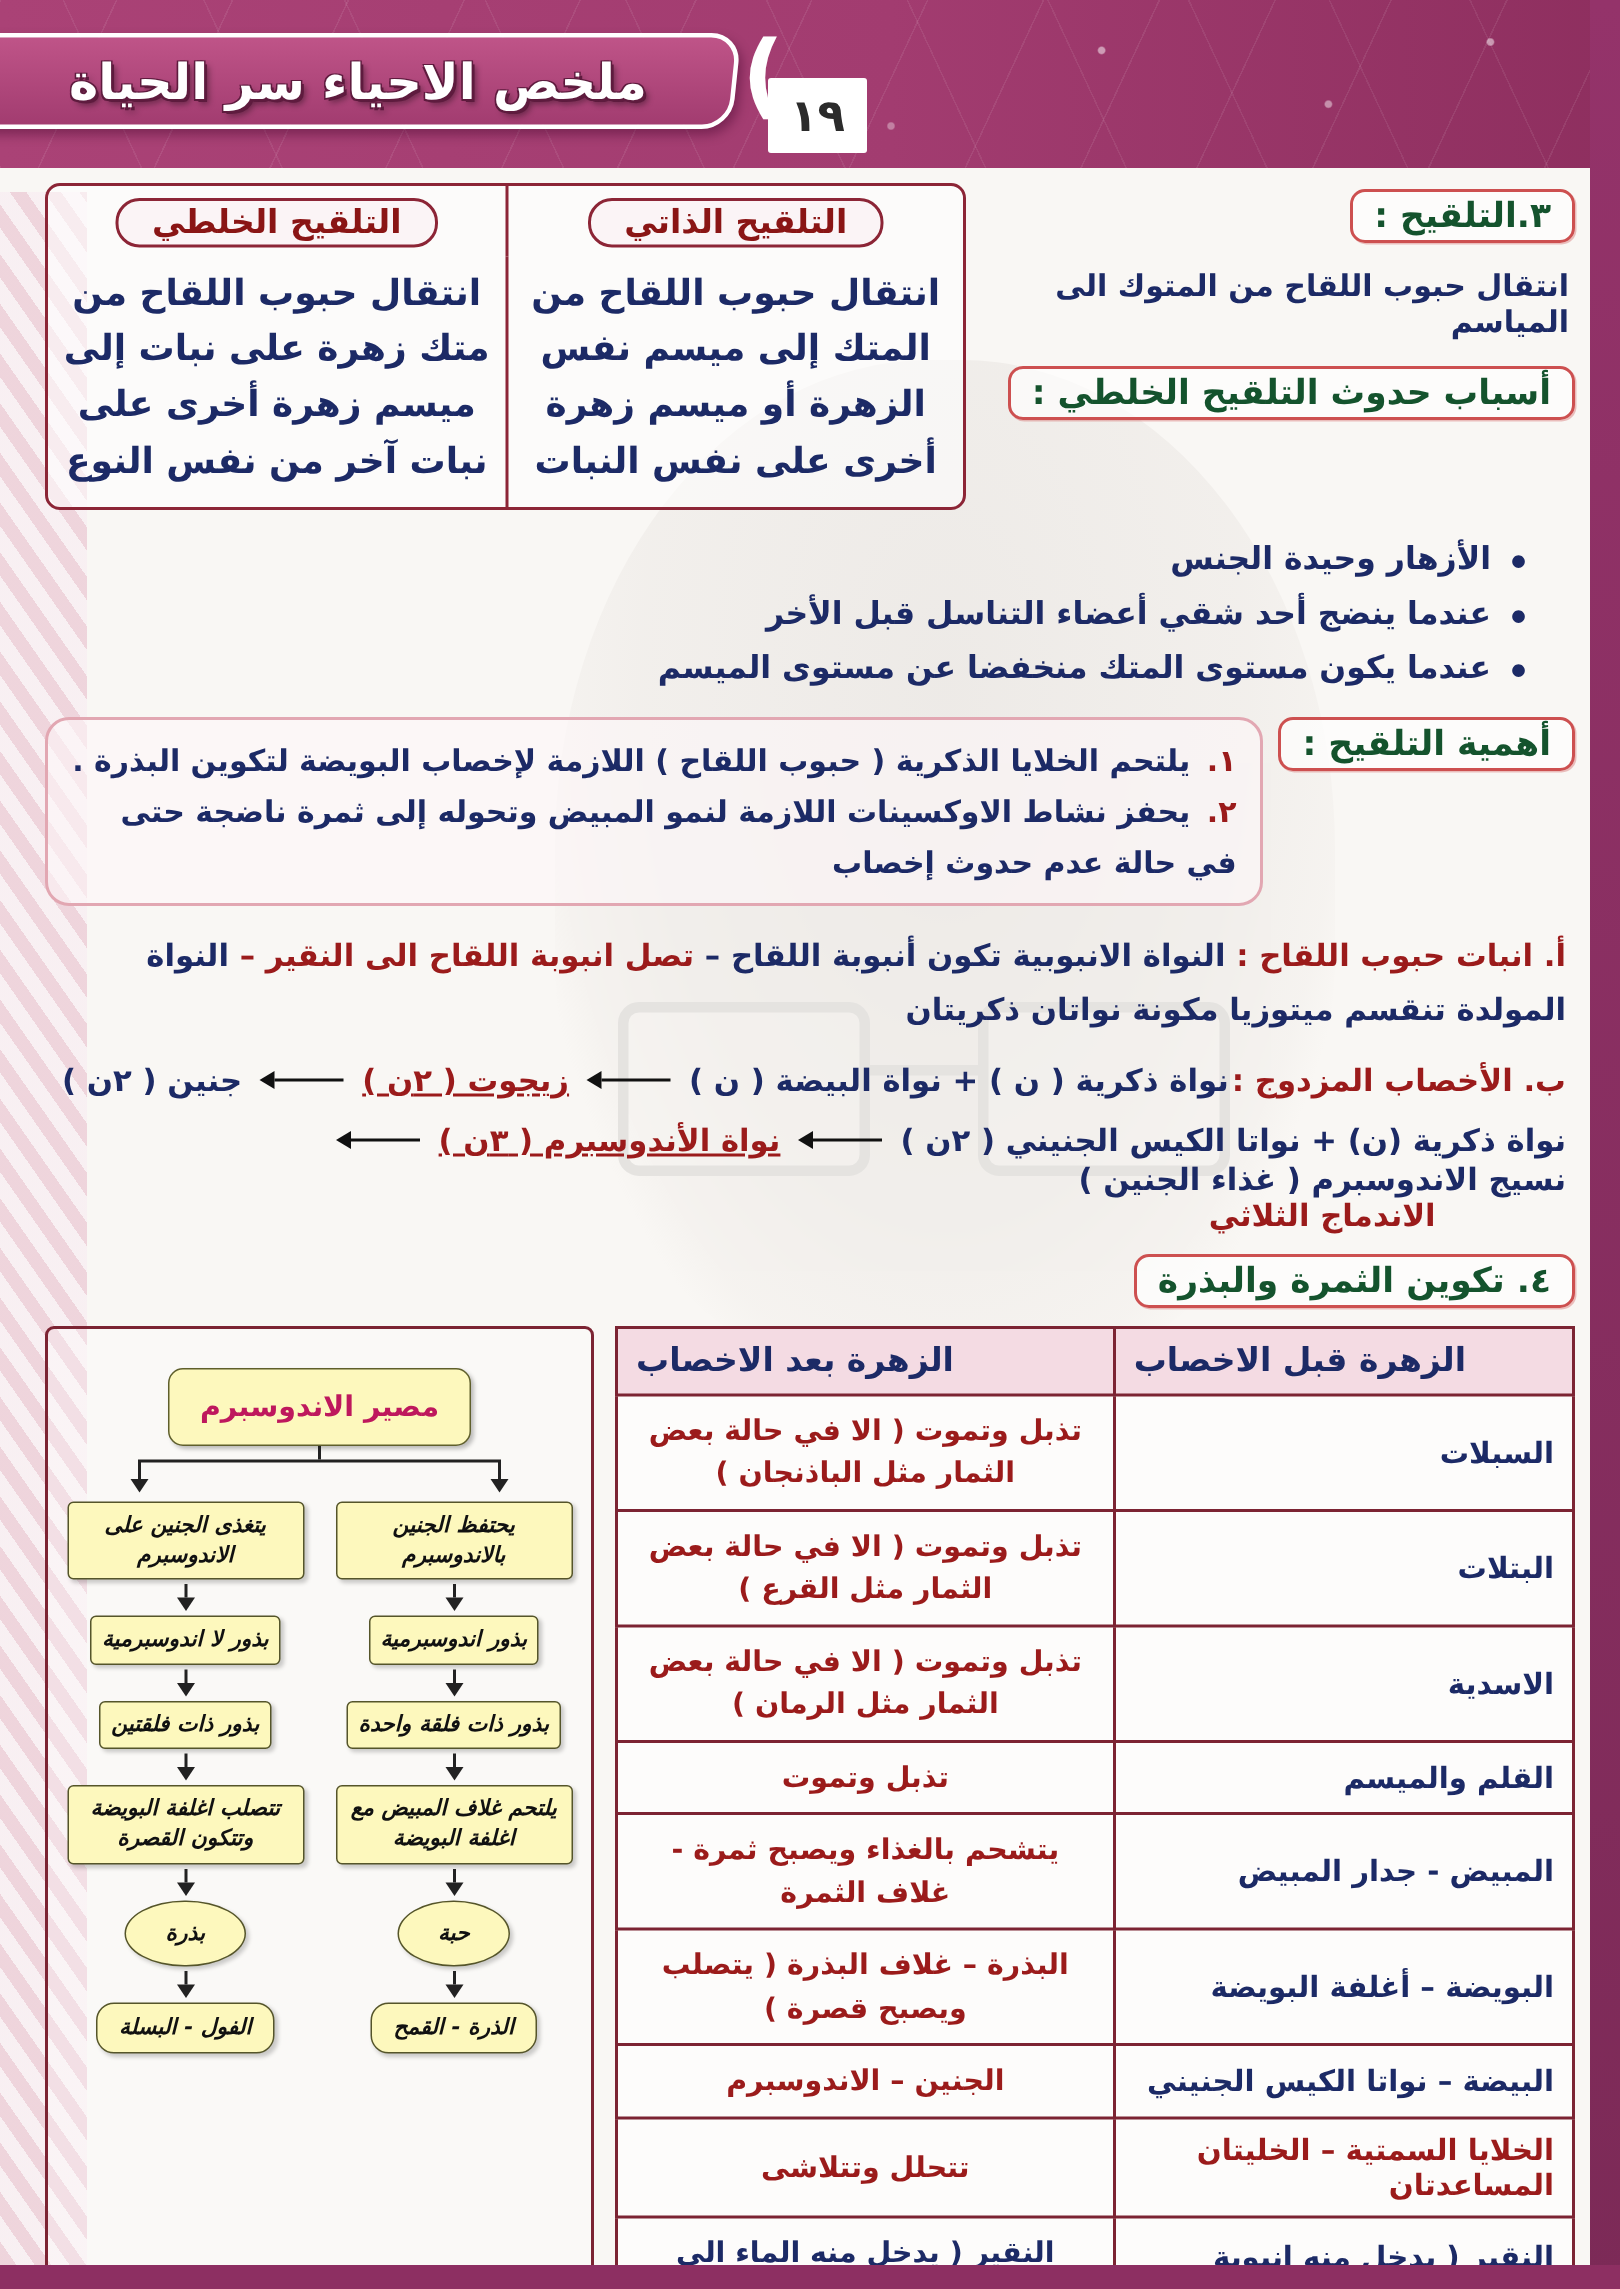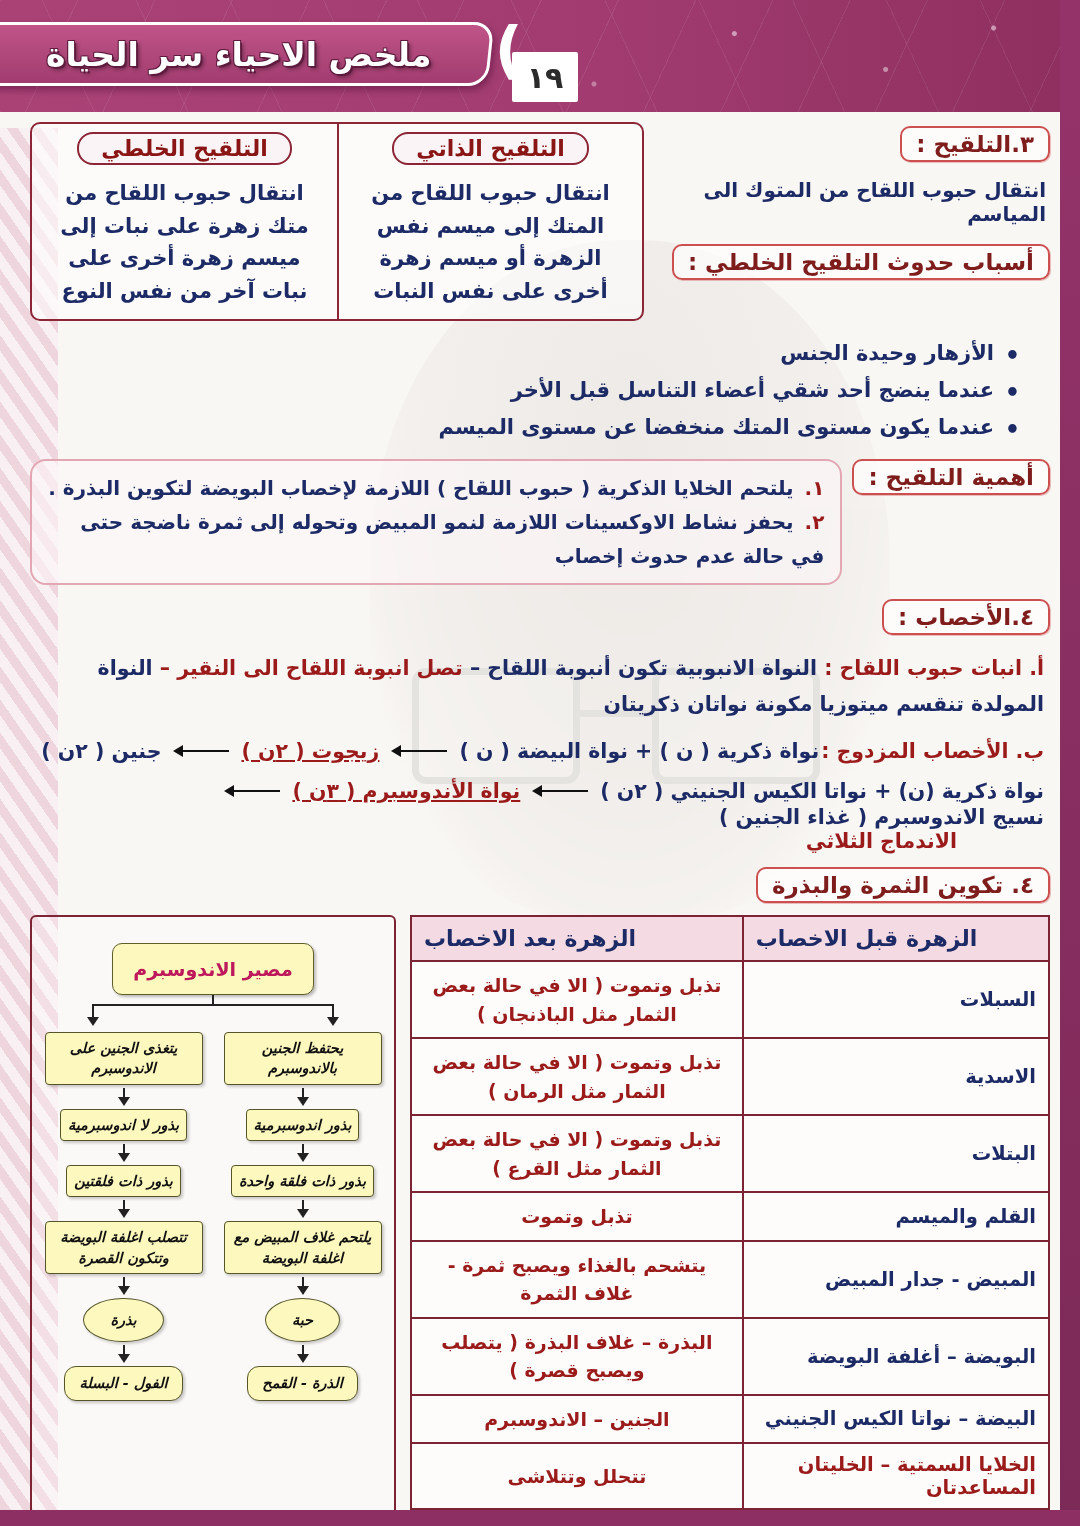--- a/index.html
+++ b/index.html
@@ -59,35 +59,35 @@
   
   .content { position:absolute; top:122px; right:30px; left:30px; z-index:3;
     direction:rtl; text-align:right; }
 
   .navy { color:#1c2a66; }
   .red  { color:#9b1b1b; }
   .red-u { color:#9b1b1b; text-decoration:underline; }
   .b { font-weight:bold; }
 
   .title-box { display:inline-block; border:2px solid #cd5050; border-radius:10px;
-    padding:3px 14px; color:#7f1d1d; font-weight:bold; font-size:23px;
+    padding:3px 14px; color:#14532d; font-weight:bold; font-size:23px;
     background:rgba(255,255,255,.65); box-shadow:1px 1px 0 rgba(205,80,80,.35); }
 
   
   .row1 { display:flex; gap:14px; align-items:flex-start; }
   .col-titles { width:392px; flex:0 0 auto; padding-top:4px; }
   .definition { font-size:20px; font-weight:bold; color:#1c2a66; margin:16px 4px 18px 0; }
 
   .cmp-table { flex:1; border:2.5px solid #8c2536; border-radius:10px; overflow:hidden;
     background:rgba(255,255,255,.55); display:grid; grid-template-columns:1fr 1fr; }
   .cmp-h { padding:8px 6px 6px; text-align:center; }
   .cmp-h span { display:inline-block; border:2px solid #8c2536; border-radius:16px;
     padding:2px 22px; color:#8a1515; font-weight:bold; font-size:22px; background:#fbf4f6; }
-  .cmp-c { padding:6px 24px 12px; text-align:center; color:#1c2a66; font-weight:bold;
-    font-size:21px; line-height:1.55; }
+  .cmp-c { padding:6px 0 12px; text-align:center; color:#1c2a66; font-weight:bold;
+    font-size:24px; line-height:1.55; }
   .cmp-sep { border-left:2px solid #8c2536; }
 
   
   .reasons { margin:14px 30px 0 0; }
   .reason { position:relative; padding-right:26px; color:#1c2a66; font-weight:bold;
     font-size:21px; line-height:1.75; }
   .reason::before { content:"•"; position:absolute; right:0; top:0; color:#1c2a66; font-size:24px; }
 
   
   .imp-row { display:flex; gap:10px; margin-top:14px; align-items:flex-start; }
@@ -204,23 +204,20 @@
           <span class="num">١.</span>
           <span>يلتحم الخلايا الذكرية ( حبوب اللقاح ) اللازمة لإخصاب البويضة لتكوين البذرة .</span>
         </div>
         <div class="imp-item">
           <span class="num">٢.</span>
           <span>يحفز نشاط الاوكسينات اللازمة لنمو المبيض وتحوله إلى ثمرة ناضجة حتى في حالة عدم حدوث إخصاب</span>
         </div>
       </div>
     </div>
 
-    <div class="section-title-row">
-      <span class="title-box">٤.الأخصاب :</span>
-    </div>
 
     <div class="para-a">
       <span class="red b">أ. انبات حبوب اللقاح :</span>
       <span class="navy b">النواة الانبوبية تكون أنبوبة اللقاح –</span>
       <span class="red b">تصل انبوبة اللقاح الى النقير –</span>
       <span class="navy b">النواة المولدة تنقسم ميتوزيا مكونة نواتان ذكريتان</span>
     </div>
 
     <div class="chain">
       <span class="red b">ب. الأخصاب المزدوج :</span>
@@ -253,26 +250,26 @@
           <tbody>
               <tr>
             <th>الزهرة قبل الاخصاب</th>
             <th>الزهرة بعد الاخصاب</th>
           </tr>
           <tr>
             <td class="before">السبلات</td>
             <td class="after">تذبل وتموت ( الا في حالة بعض الثمار مثل الباذنجان )</td>
           </tr>
           <tr>
+            <td class="before">البتلات</td>
+            <td class="after">تذبل وتموت ( الا في حالة بعض الثمار مثل القرع )</td>
+          </tr>
+          <tr>
             <td class="before">الاسدية</td>
             <td class="after">تذبل وتموت ( الا في حالة بعض الثمار مثل الرمان )</td>
-          </tr>
-          <tr>
-            <td class="before">البتلات</td>
-            <td class="after">تذبل وتموت ( الا في حالة بعض الثمار مثل القرع )</td>
           </tr>
           <tr>
             <td class="before">القلم والميسم</td>
             <td class="after">تذبل وتموت</td>
           </tr>
           <tr>
             <td class="before">المبيض - جدار المبيض</td>
             <td class="after">يتشحم بالغذاء ويصبح ثمرة - غلاف الثمرة</td>
           </tr>
           <tr>

